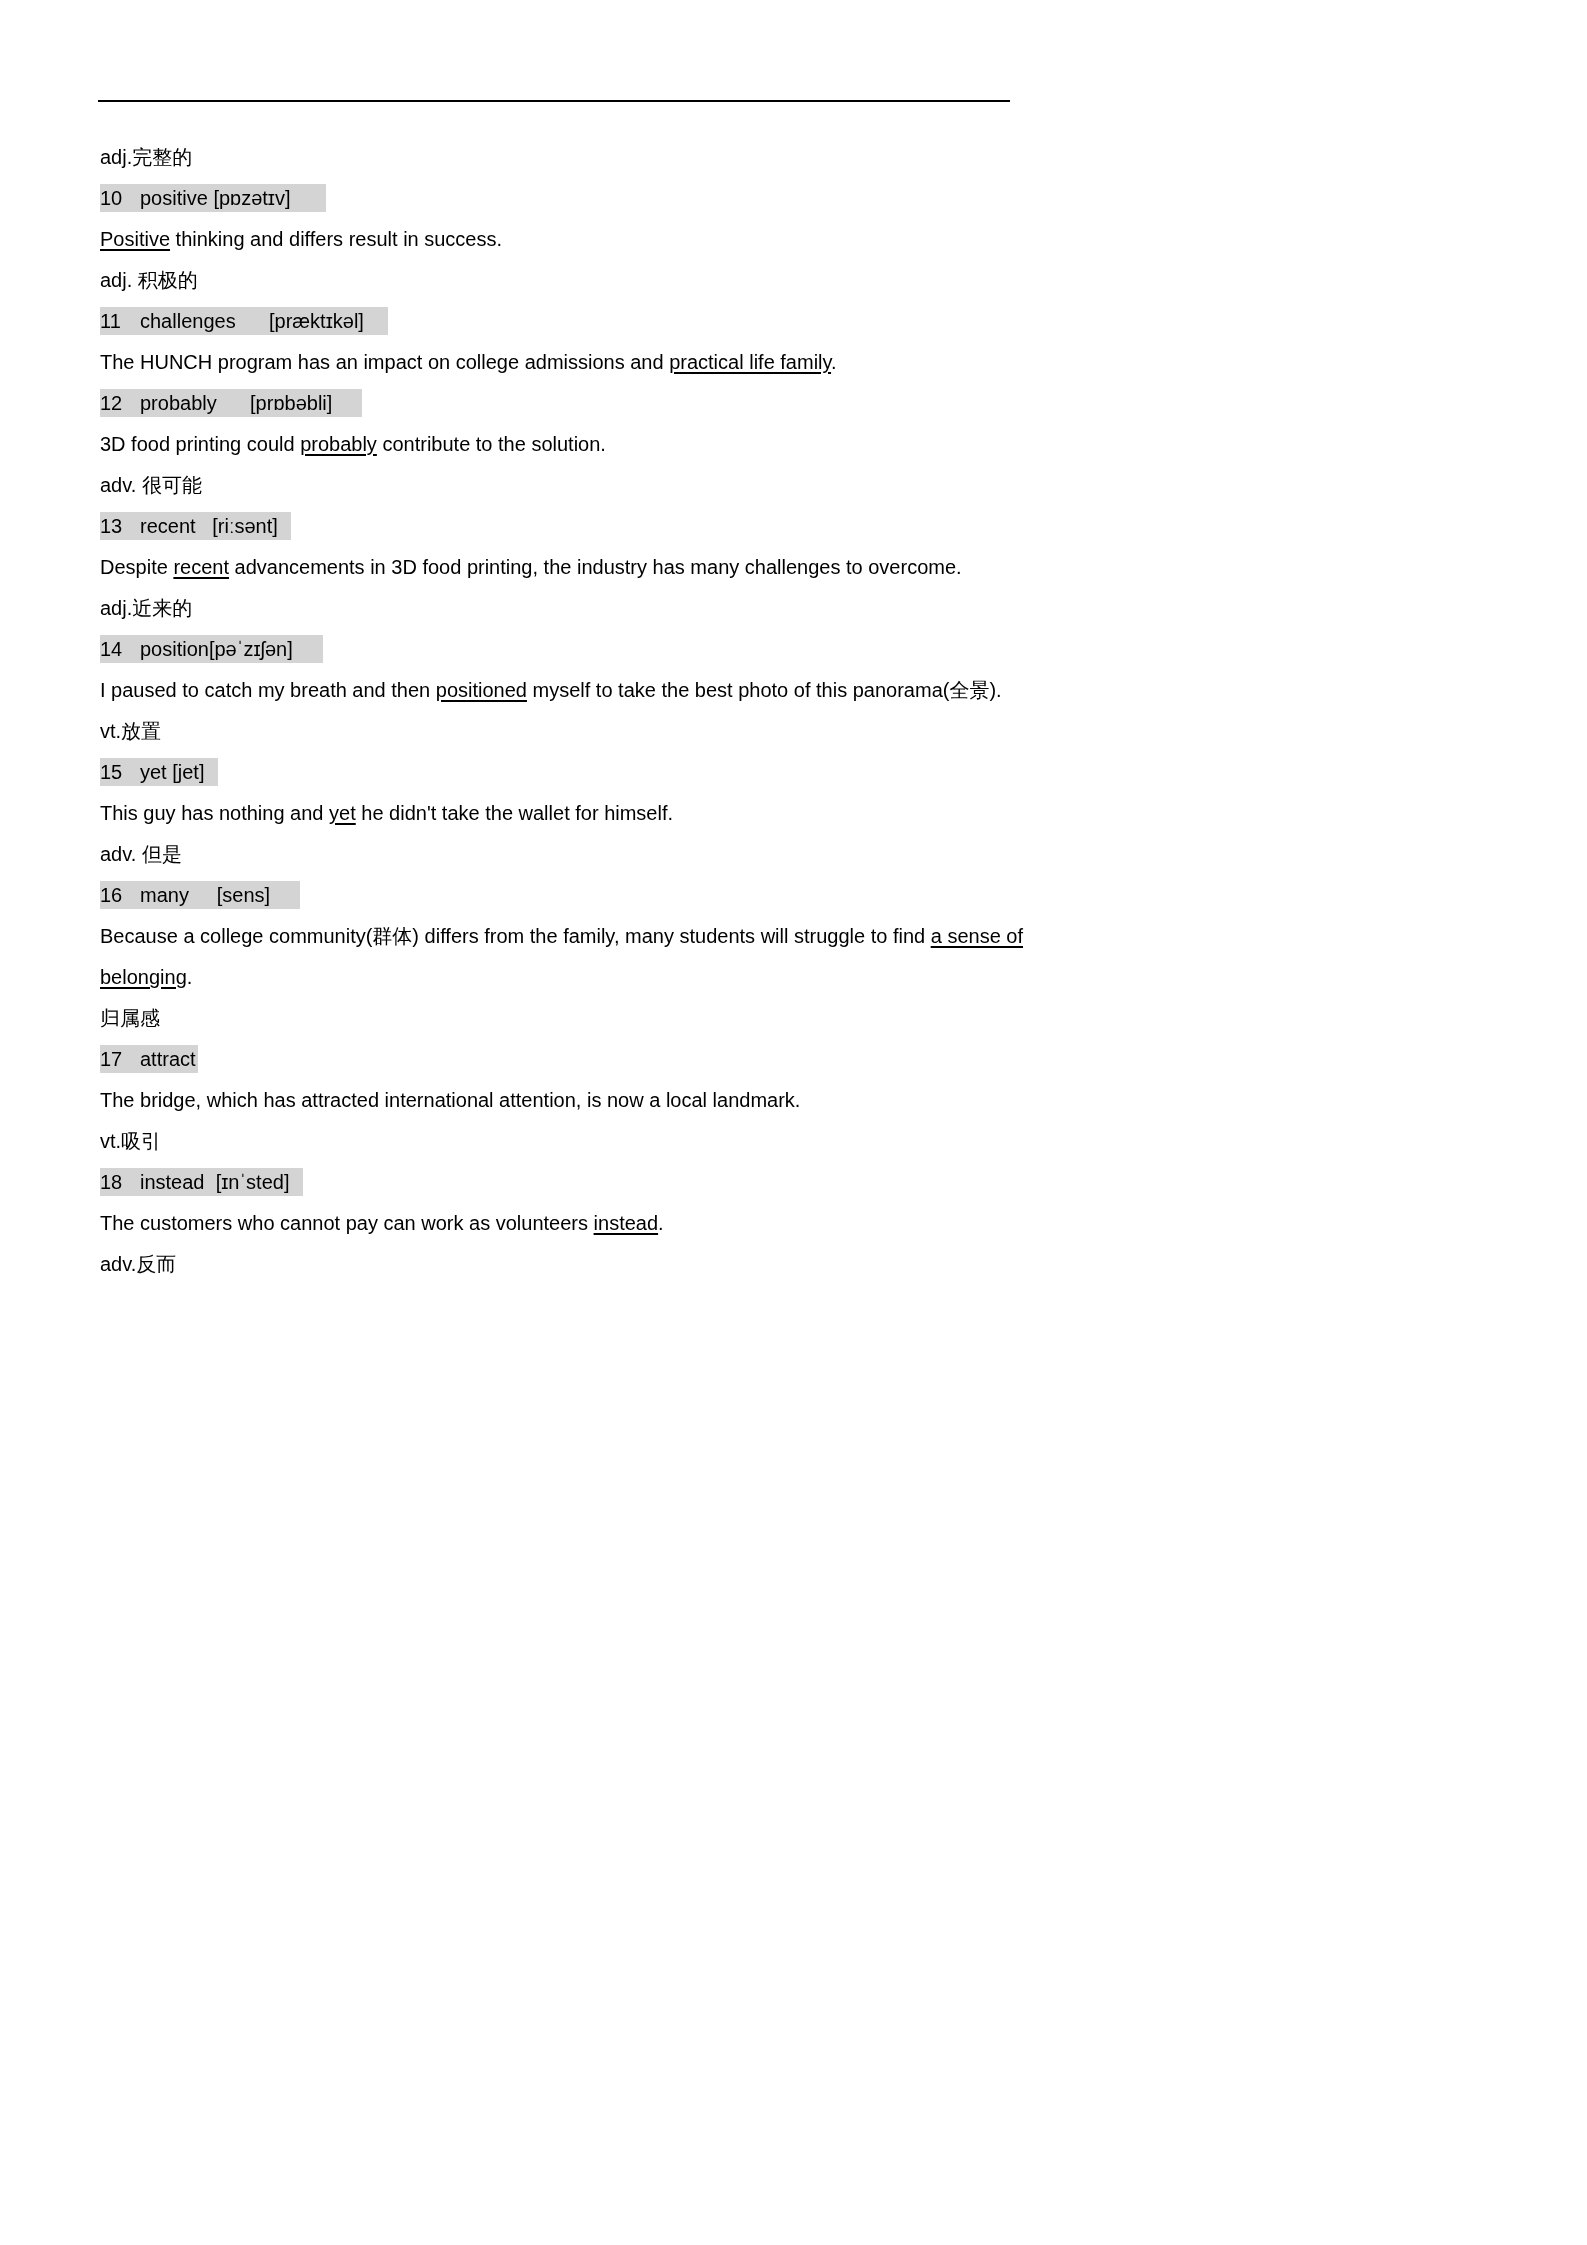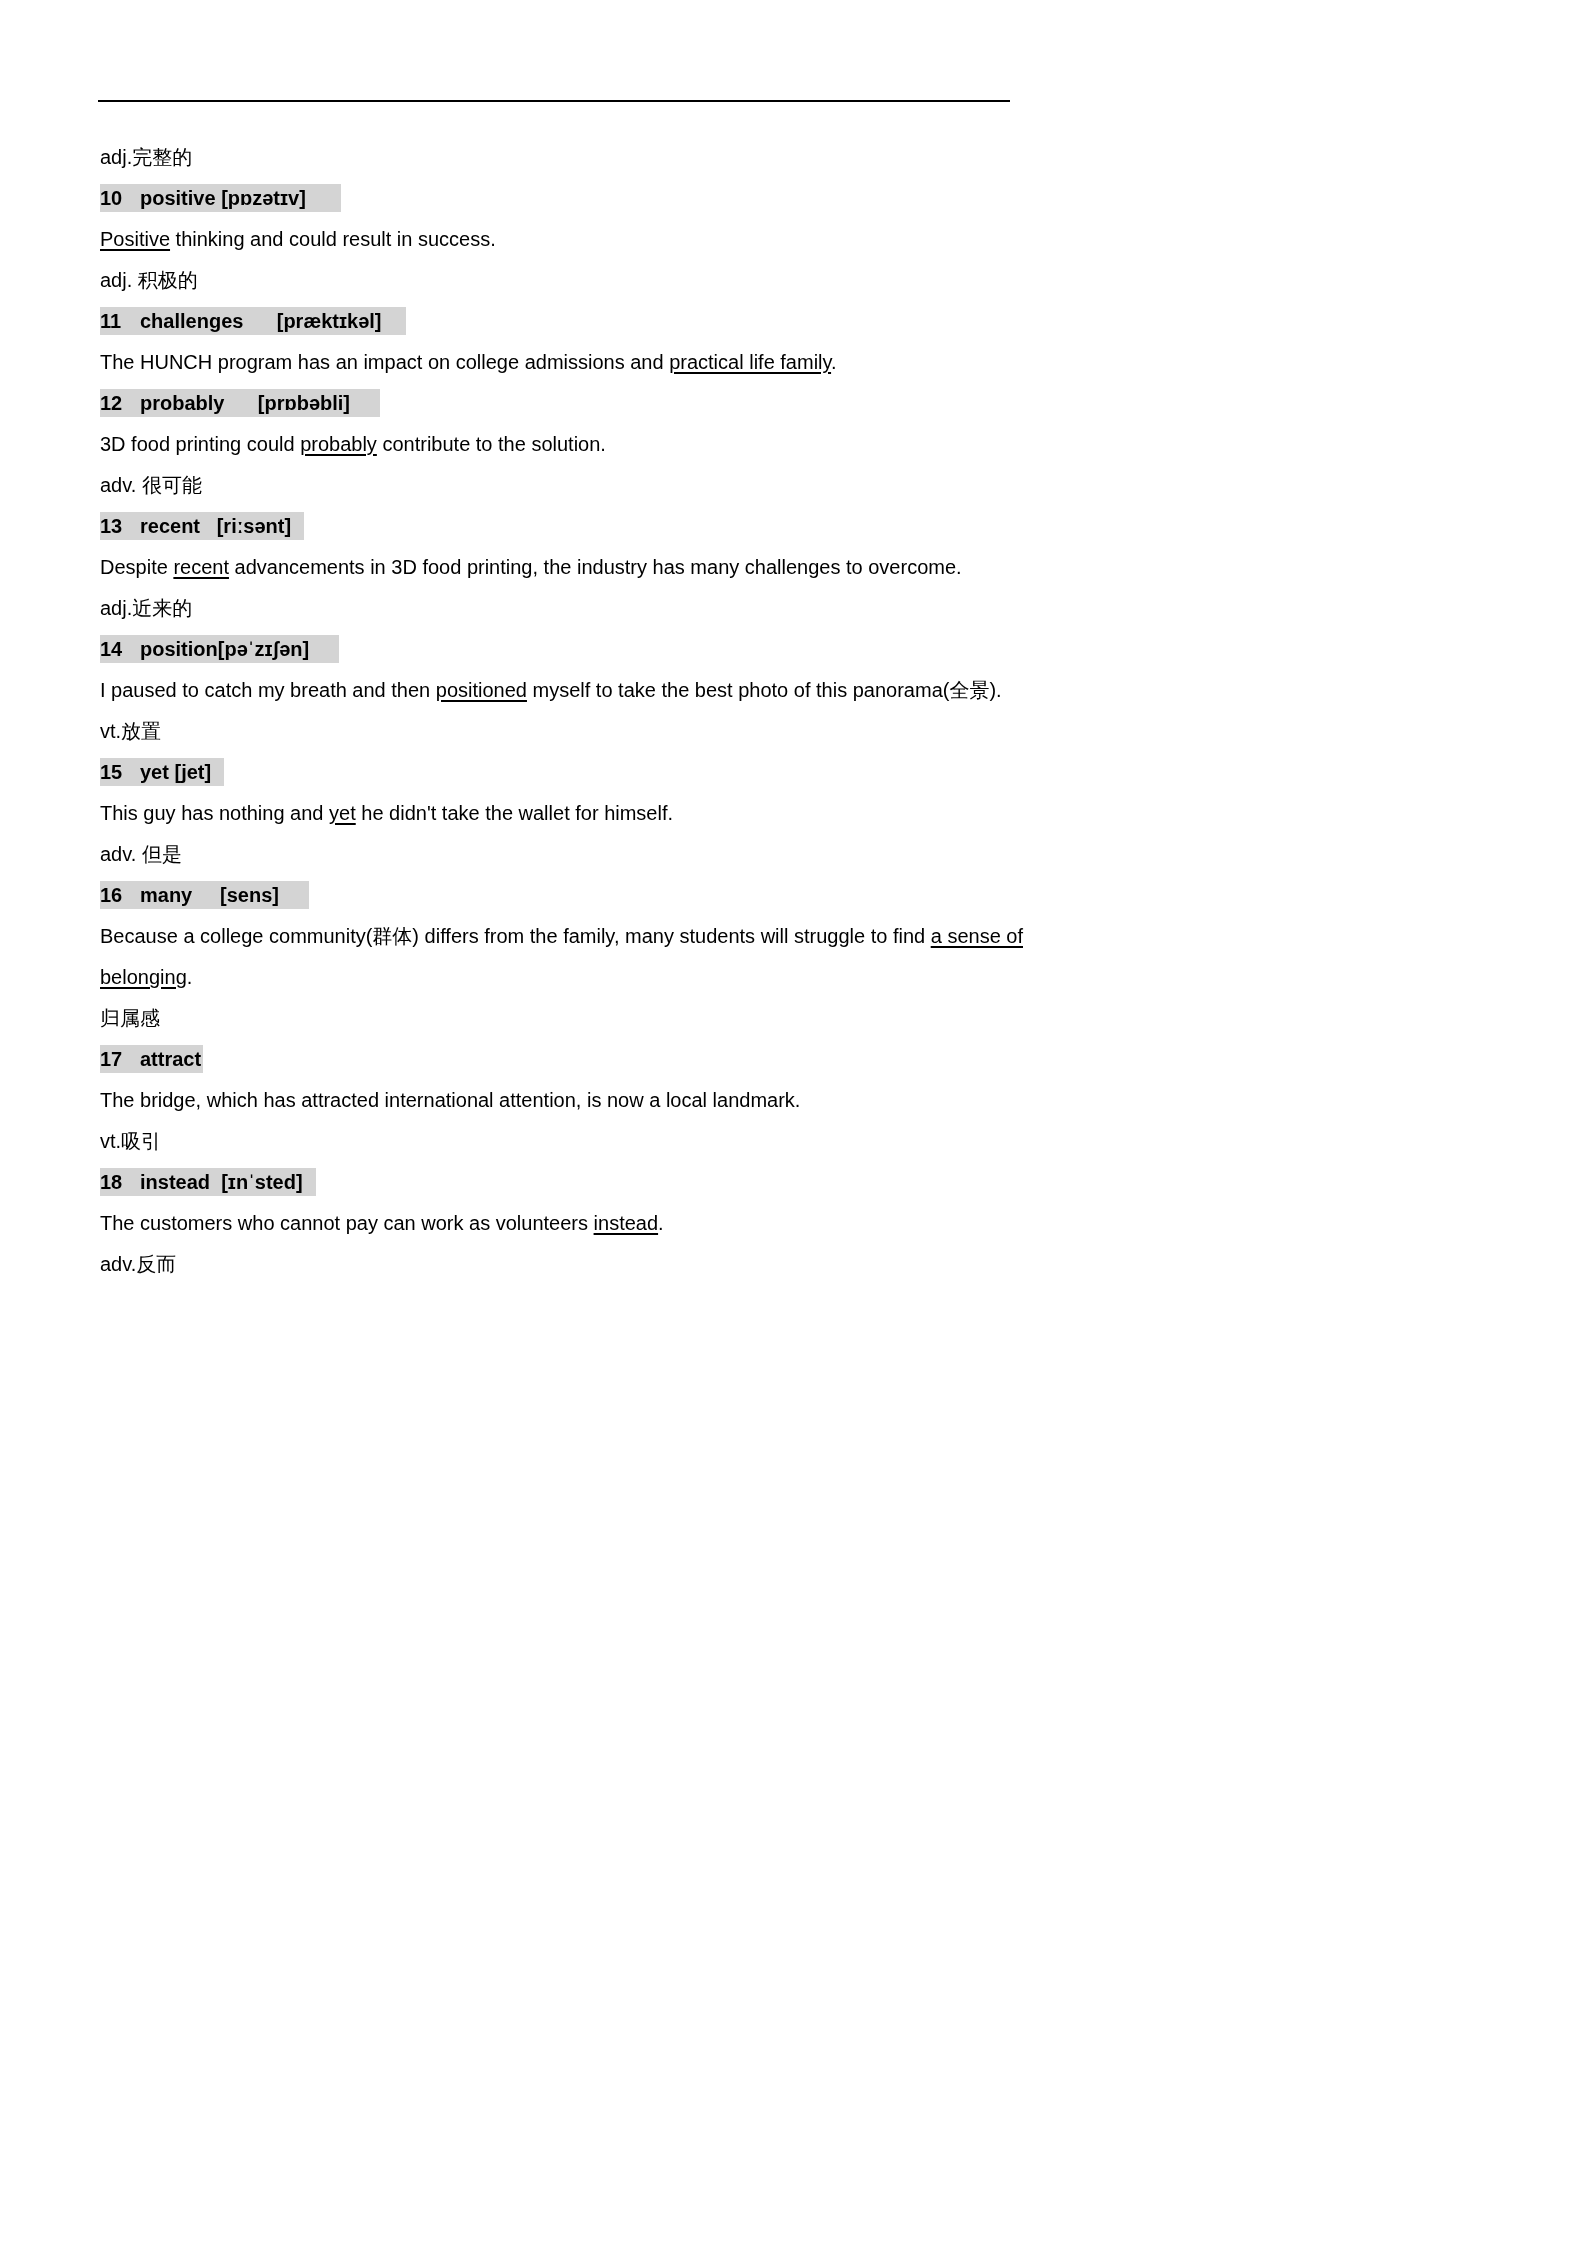--- a/index.html
+++ b/index.html
@@ -27,40 +27,40 @@
     left: 100px;
     top: 137px;
     width: 1180px;
   }
   .line {
     margin: 0;
     line-height: 41px;
     white-space: pre-wrap;
   }
   .sentence { white-space: pre; }
-  .head { font-weight: bold; }
+  .head { font-weight: normal; }
   .hl {
     background: #d4d4d4;
     white-space: pre;
     padding: 3px 2px 3px 0;
   }
   .num { display: inline-block; width: 40px; }
   .u { text-decoration: underline; text-underline-offset: 3px; }
 </style>
 </head>
 <body>
 
 <div class="page">
   <div class="header-rule"></div>
   <div class="content">
     <p class="line gloss">adj.完整的</p>
     <div id="entries">
         <div class="entry">
           <p class="line head"><span class="hl"><span class="num">10</span><span class="word">positive</span><span class="sep"> </span><span class="ipa">[pɒzətɪv]</span><span class="sep">      </span></span></p>
-          <p class="line sentence"><span class="u">Positive</span><span> thinking and could result in success.</span></p>
+          <p class="line sentence"><span class="u">Positive</span><span> thinking and differs result in success.</span></p>
           <p class="line gloss">adj. 积极的</p>
         </div>
         <div class="entry">
           <p class="line head"><span class="hl"><span class="num">11</span><span class="word">challenges</span><span class="sep">      </span><span class="ipa">[præktɪkəl]</span><span class="sep">    </span></span></p>
           <p class="line sentence"><span>The HUNCH program has an impact on college admissions and </span><span class="u">practical life family</span><span>.</span></p>
         </div>
         <div class="entry">
           <p class="line head"><span class="hl"><span class="num">12</span><span class="word">probably</span><span class="sep">      </span><span class="ipa">[prɒbəbli]</span><span class="sep">     </span></span></p>
           <p class="line sentence"><span>3D food printing could </span><span class="u">probably</span><span> contribute to the solution.</span></p>
           <p class="line gloss">adv. 很可能</p>

